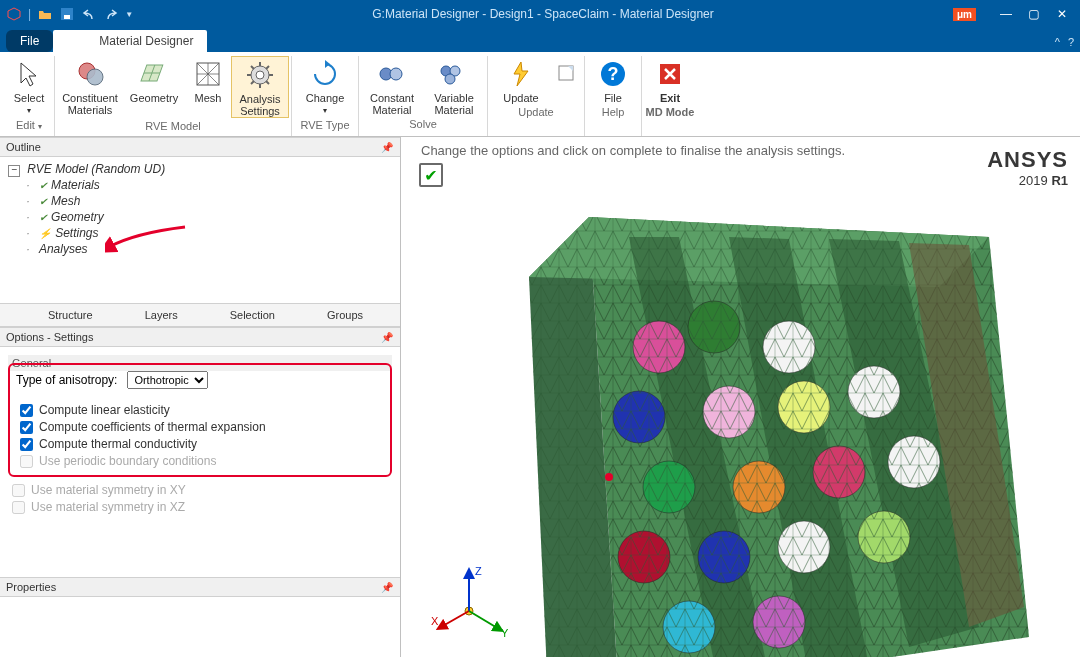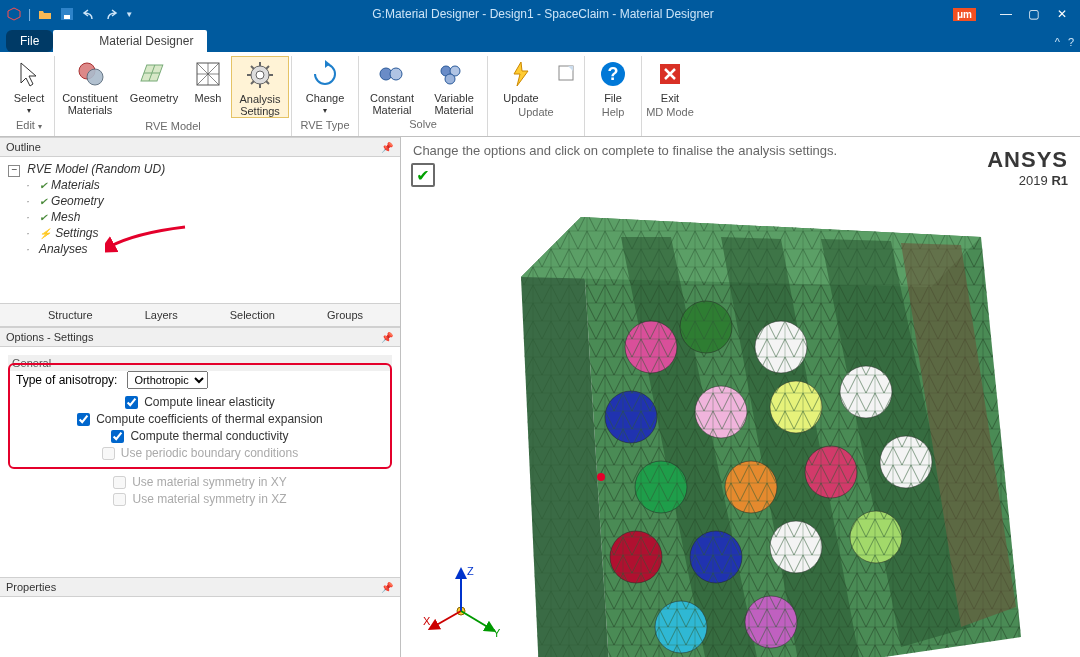--- a/index.html
+++ b/index.html
@@ -114,21 +114,21 @@
   border-bottom: 1px solid #c0c0c0;
   padding: 4px 4px 0 4px;
 }
 .ribbon-group {
   display: flex;
   flex-direction: column;
   align-items: center;
   border-right: 1px solid #d8d8d8;
   padding: 0 2px 2px 2px;
 }
-.ribbon-group:last-child { border-right: none; }
+.ribbon-group:last-child { border-right: none; font-weight: bold; }
 .ribbon-row {
   display: flex;
   align-items: flex-start;
 }
 .r-btn {
   display: flex;
   flex-direction: column;
   align-items: center;
   justify-content: flex-start;
   width: 58px;
@@ -163,20 +163,21 @@
   padding: 2px 0 2px 0;
   text-align: center;
   width: 100%;
 }
 
 
 .main {
   flex: 1;
   display: flex;
   min-height: 0;
+  gap: 8px;
 }
 .left-panels {
   width: 400px;
   display: flex;
   flex-direction: column;
   border-right: 1px solid #c0c0c0;
   background: #fff;
 }
 .viewport {
   flex: 1;
@@ -287,36 +288,35 @@
   border: 2px solid #e4002b;
   border-radius: 6px;
   padding: 6px 6px 4px 6px;
   margin-bottom: 4px;
   position: relative;
   top: -10px;
 }
 .opt-row {
   display: flex;
   align-items: center;
-  margin: 3px 16px;
+  margin: 3px 4px;
   font-size: 12px;
   color: #333;
-  justify-content: center;
 }
 .opt-row.disabled { color: #aaa; }
 .opt-row input[type=checkbox] {
   width: 13px;
   height: 13px;
   margin: 0 6px 0 0;
   accent-color: #0066cc;
 }
 .aniso {
   display: flex;
   align-items: center;
-  margin-bottom: 6px;
+  margin-bottom: 14px;
 }
 .aniso label { font-size: 12px; margin-right: 10px; }
 .aniso select {
   font-size: 11px;
   padding: 1px 2px;
 }
 .properties-body {
   height: 60px;
   background: #fff;
 }
@@ -601,22 +601,22 @@
           <span class="pin">📌</span>
         </div>
         <div class="outline-body" style="position:relative">
           <div class="tree">
             <ul>
               <li>
                 <span class="toggle">−</span>
                 <span>RVE Model (Random UD)</span>
                 <ul>
                   <li><span class="bullet">·</span> <span style="color:#4a8a3a;font-size:10px">✔</span> <span>Materials</span></li>
+                  <li><span class="bullet">·</span> <span style="color:#4a8a3a;font-size:10px">✔</span> <span>Mesh</span></li>
                   <li><span class="bullet">·</span> <span style="color:#4a8a3a;font-size:10px">✔</span> <span>Geometry</span></li>
-                  <li><span class="bullet">·</span> <span style="color:#4a8a3a;font-size:10px">✔</span> <span>Mesh</span></li>
                   <li><span class="bullet">·</span> <span style="color:#f0a400;font-size:10px">⚡</span> <span>Settings</span></li>
                   <li><span class="bullet">·</span> <span>Analyses</span></li>
                 </ul>
               </li>
             </ul>
           </div>
           <svg class="settings-arrow" width="90" height="40">
             <defs>
                 <marker id="ah" markerWidth="8" markerHeight="8" refX="2" refY="3" orient="auto">
                   <polygon points="0,0 6,3 0,6" fill="#e4002b"></polygon>

